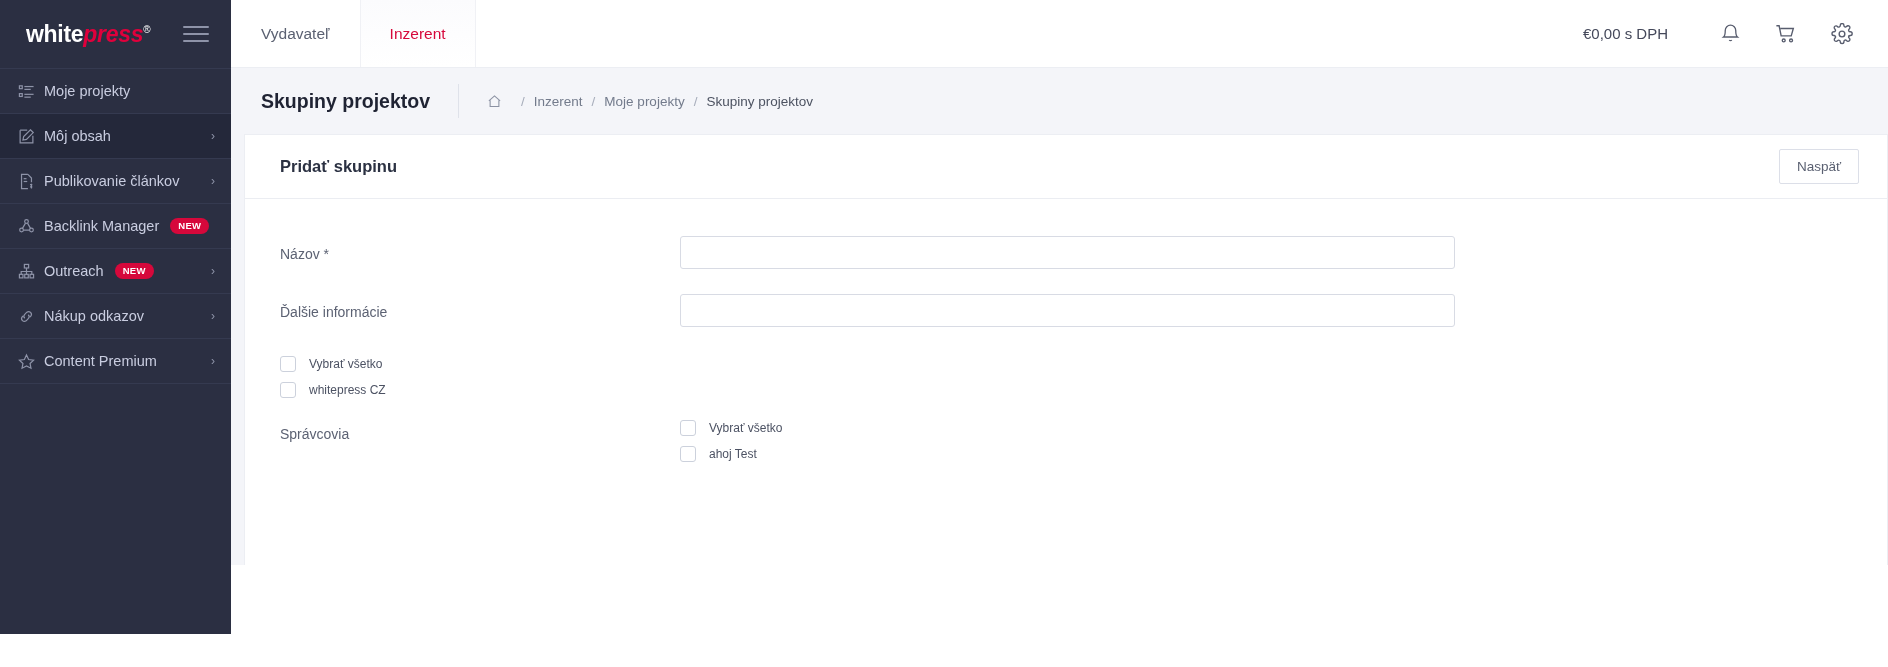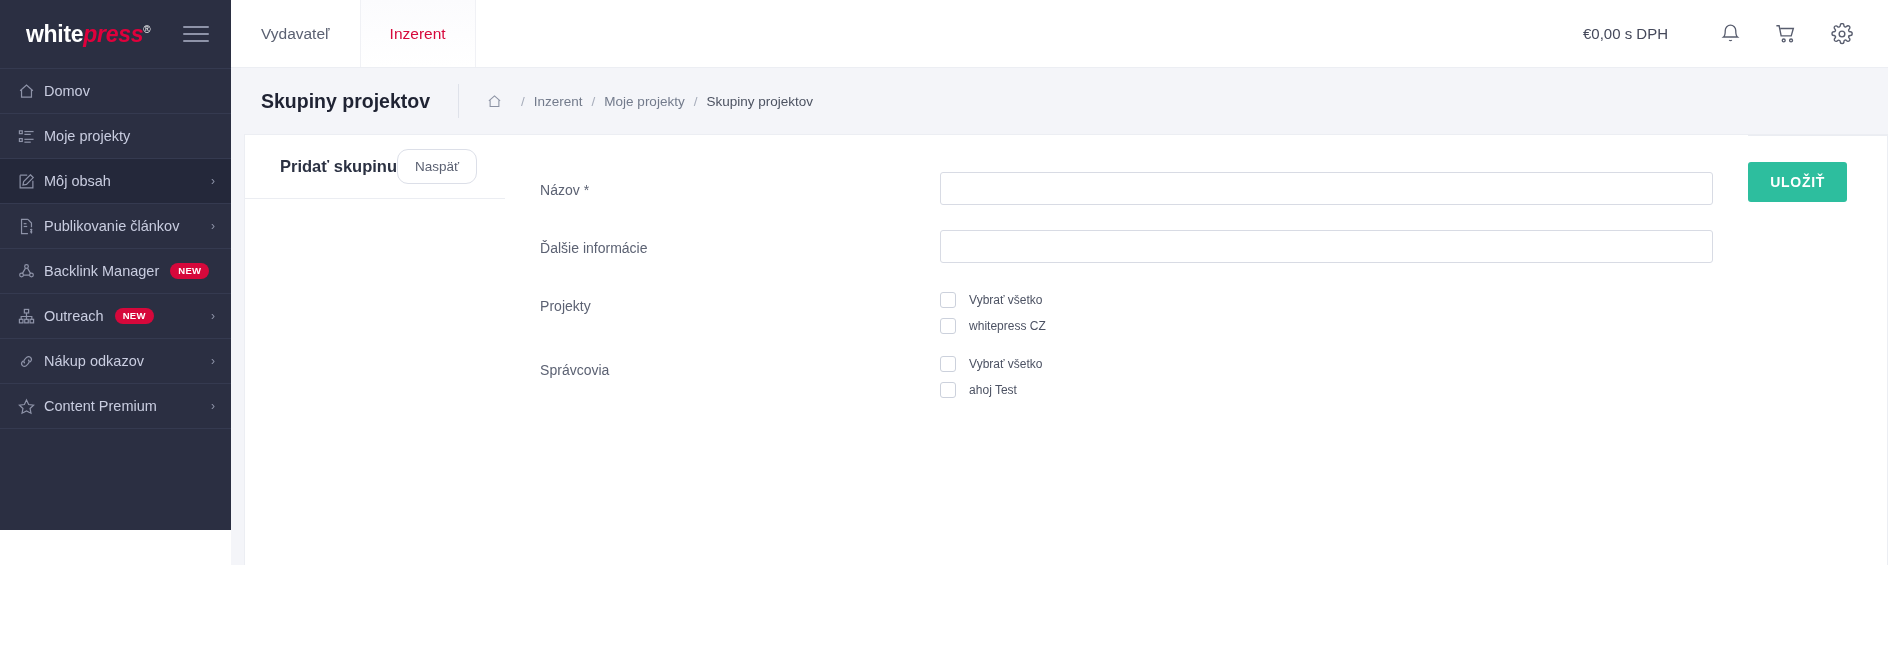--- a/index.html
+++ b/index.html
@@ -15,21 +15,21 @@
   .app {
     display: flex;
     width: 1888px;
     height: 667px;
   }
 
   
   .sidebar {
     width: 231px;
     min-width: 231px;
-    height: 530px;
+    height: 634px;
     background: #2b2f42;
     display: flex;
     flex-direction: column;
   }
 
   .sidebar-top {
     height: 68px;
     min-height: 68px;
     display: flex;
     align-items: center;
@@ -234,21 +234,21 @@
     display: flex;
     flex-direction: column;
     overflow: hidden;
   }
 
   .card {
     background: #ffffff;
     margin: 0 0 0 13px;
     flex: 1;
     display: flex;
-    flex-direction: row;
+    flex-direction: column;
     border: 1px solid #eceef3;
     border-bottom: none;
     overflow: hidden;
   }
 
   .card-head {
     height: 64px;
     min-height: 64px;
     display: flex;
     align-items: center;
@@ -262,21 +262,21 @@
     font-weight: bold;
     color: #2b3142;
   }
 
   .btn-back {
     border: 1px solid #dcdfe8;
     background: #ffffff;
     color: #5b6172;
     font-size: 13.5px;
     padding: 9px 17px;
-    border-radius: 11px;
+    border-radius: 2px;
     cursor: pointer;
     font-family: "Liberation Sans", sans-serif;
     text-align: center;
   }
 
   .card-body {
     padding: 37px 35px 0 35px;
     flex: 1;
   }
 
@@ -369,29 +369,20 @@
       </div>
       <div class="hamburger">
         <span></span>
         <span></span>
         <span></span>
       </div>
     </div>
 
     <nav class="nav">
 
-      <div class="nav-item">
-        <span class="nav-icon">
-          <svg width="17" height="17" viewBox="0 0 24 24" fill="none" stroke="currentColor" stroke-width="1.7">
-              <path d="M3 11l9-8 9 8"></path>
-              <path d="M5 10v10h14V10"></path>
-            </svg>
-        </span>
-        <span class="nav-label">Domov</span>
-      </div>
 
       <div class="nav-item">
         <span class="nav-icon">
           <svg width="17" height="17" viewBox="0 0 24 24" fill="none" stroke="currentColor" stroke-width="1.7">
               <rect x="2" y="4" width="4" height="4"></rect>
               <rect x="2" y="15" width="4" height="4"></rect>
               <line x1="9" y1="5" x2="22" y2="5"></line>
               <line x1="9" y1="9" x2="18" y2="9"></line>
               <line x1="9" y1="16" x2="22" y2="16"></line>
               <line x1="9" y1="20" x2="18" y2="20"></line>
@@ -550,21 +541,20 @@
           </div>
 
           <div class="form-row">
             <div class="form-label">Ďalšie informácie</div>
             <div class="form-field">
               <input class="text-input" type="text" value="" style="">
             </div>
           </div>
 
           <div class="form-row row-projects">
-            <div class="form-label">Projekty</div>
             <div class="form-field">
               <div class="check-list">
                 <label class="check-row">
                   <span class="checkbox"></span>
                   <span class="check-label">Vybrať všetko</span>
                 </label>
                 <label class="check-row">
                   <span class="checkbox"></span>
                   <span class="check-label">whitepress CZ</span>
                 </label>
@@ -583,21 +573,18 @@
                 <label class="check-row">
                   <span class="checkbox"></span>
                   <span class="check-label">ahoj Test</span>
                 </label>
               </div>
             </div>
           </div>
 
         </div>
 
-        <div class="card-footer">
-          <button class="btn-save">ULOŽIŤ</button>
-        </div>
 
       </section>
     </div>
 
   </div>
 </div>
 
 </body></html>

